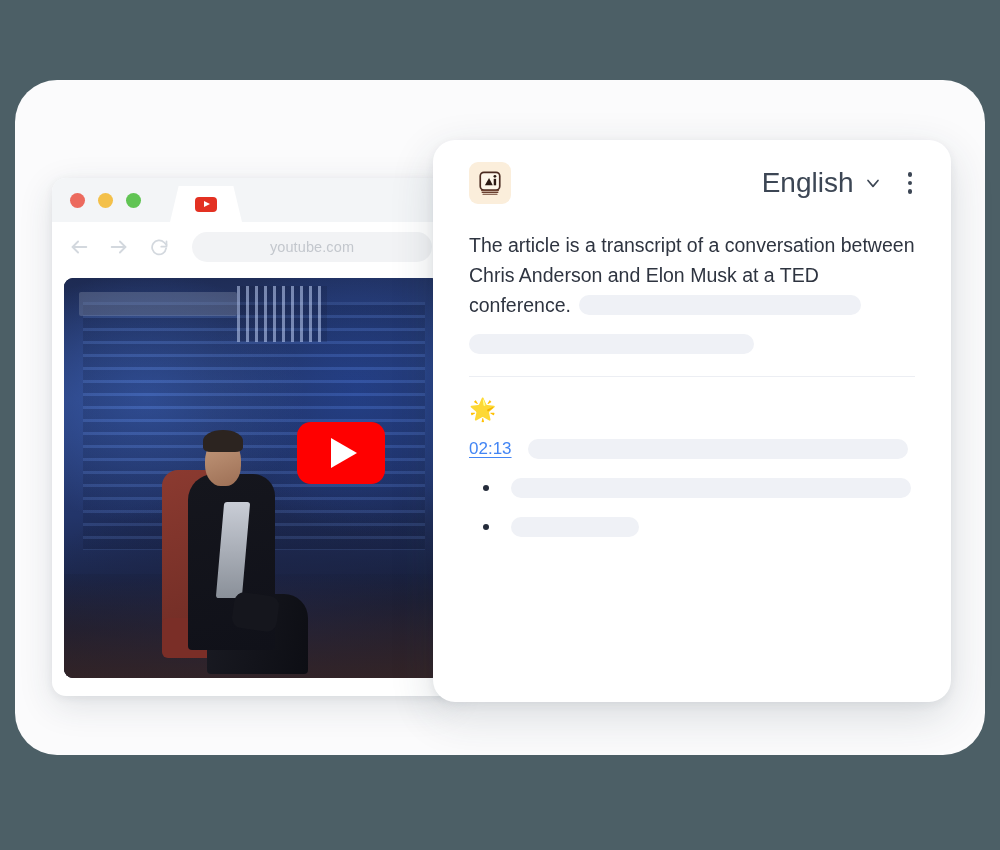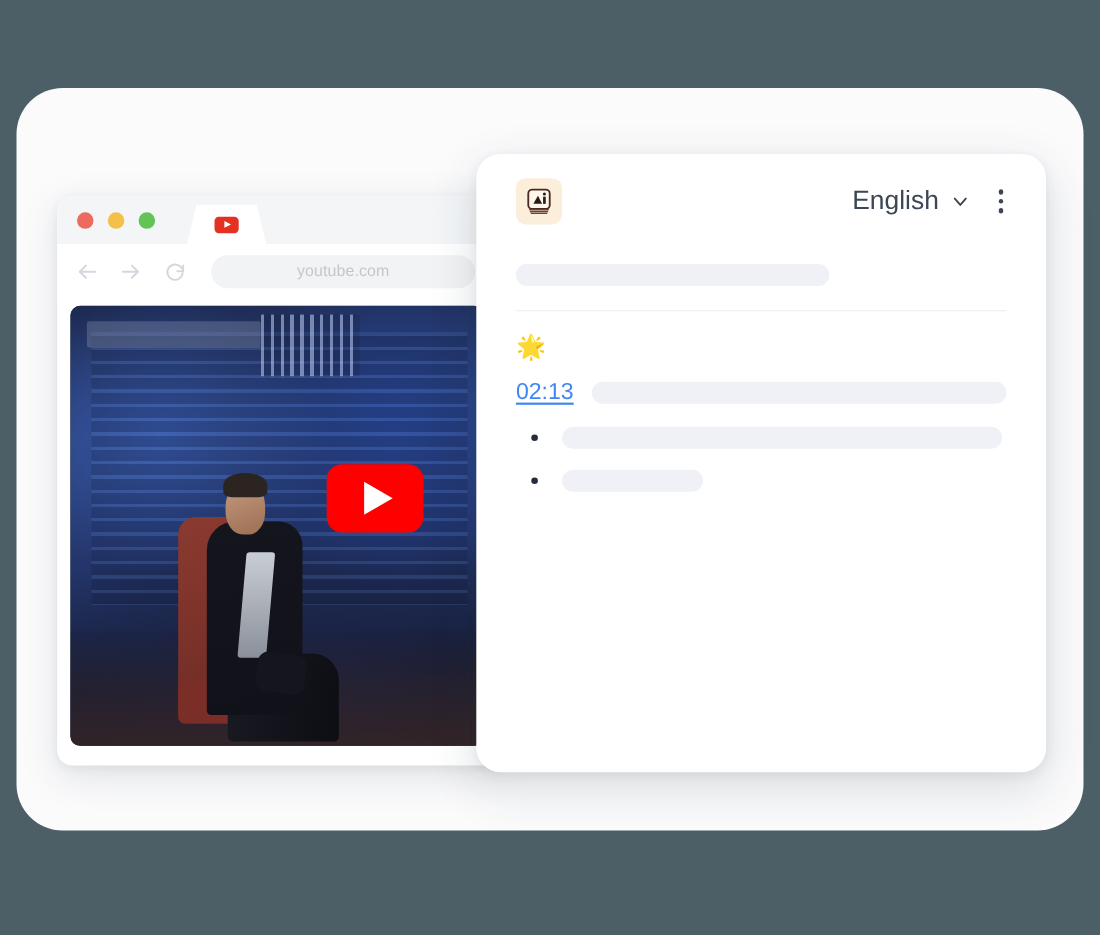--- a/index.html
+++ b/index.html
@@ -286,21 +286,21 @@
     align-items: center;
     gap: 22px;
   }
   #language-selector {
     display: flex;
     align-items: center;
     gap: 9px;
     cursor: pointer;
   }
   #language-label {
-    font-size: 24px;
+    font-size: 28px;
     color: #3c4654;
     font-weight: 400;
   }
   #chevron-down-icon { color: #3c4654; display: flex; }
   #kebab-menu-button {
     display: flex;
     flex-direction: column;
     gap: 4px;
     padding: 4px 3px;
     cursor: pointer;
@@ -354,21 +354,21 @@
   }
   #star-icon { font-size: 22px; line-height: 1; }
 
   .highlight-group { margin-top: 18px; }
   .highlight-row {
     display: flex;
     align-items: center;
     gap: 16px;
   }
   .timestamp-link {
-    font-size: 21px;
+    font-size: 17px;
     color: #4285f4;
     text-decoration: underline;
     text-underline-offset: 3px;
     cursor: pointer;
     flex: 0 0 auto;
   }
   .bullet-row {
     display: flex;
     align-items: center;
     gap: 22px;
@@ -473,20 +473,23 @@
         </span>
       </div>
       <div id="kebab-menu-button">
         <i></i>
           <i></i>
           <i></i>
       </div>
     </div>
   </div>
 
+  <p id="summary-paragraph">
+    <span>The article is a transcript of a conversation between Chris Anderson and Elon Musk at a TED conference.</span><span class="skel" id="skel-inline-1"></span>
+  </p>
   <span class="skel-block" id="skel-line-2"></span>
 
   <div id="panel-divider"></div>
 
   <div id="highlights-heading">
     <span id="star-icon">🌟</span>
   </div>
 
   <div class="highlight-group">
     <div class="highlight-row">

